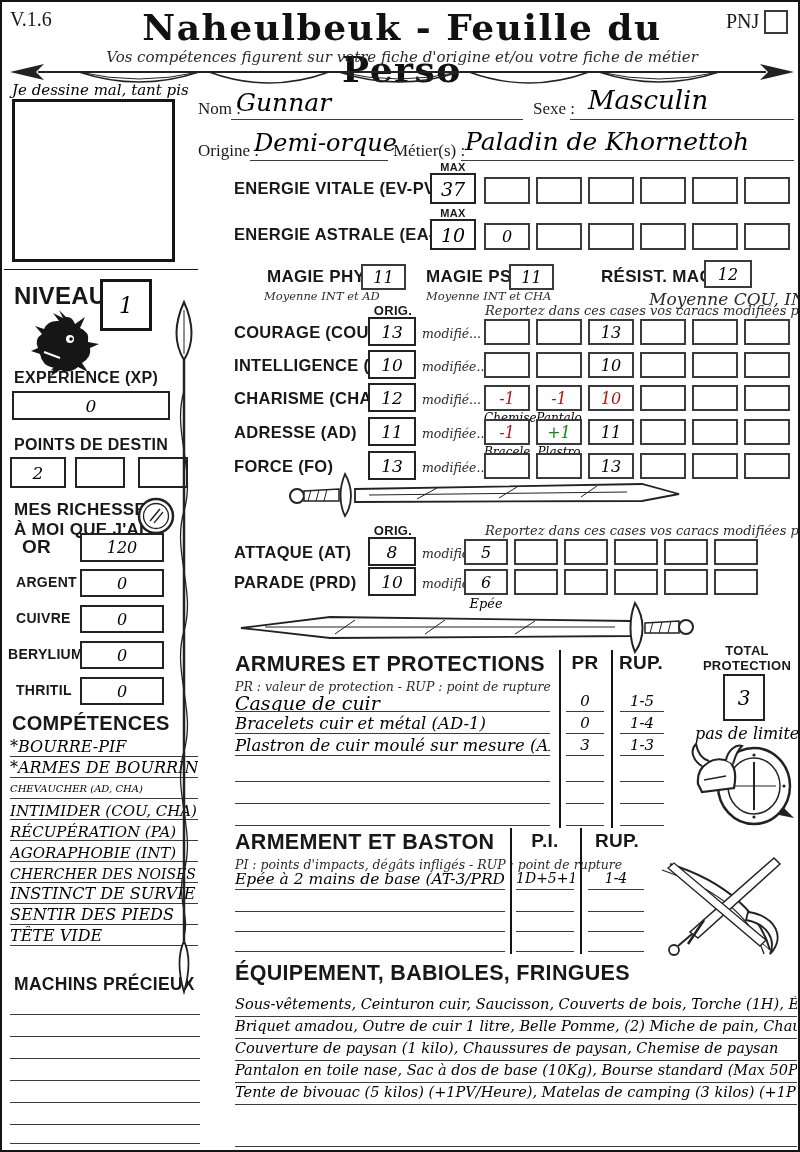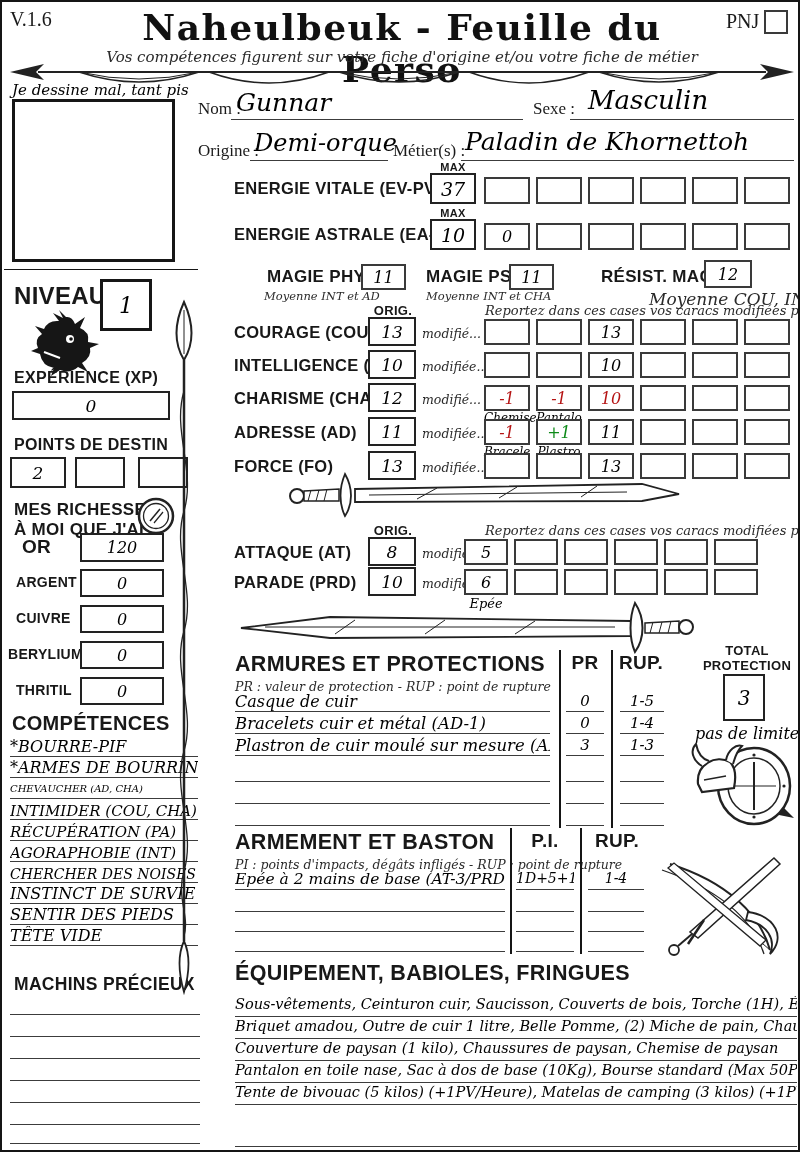--- a/index.html
+++ b/index.html
@@ -288,21 +288,21 @@
     </svg>
   </div>
 
   <div class="head" style="left:233px;top:650px;font-size:21.5px;">ARMURES ET PROTECTIONS</div>
   <div class="note" style="left:233px;top:677px;font-size:12.5px;">PR : valeur de protection - RUP : point de rupture</div>
   <div class="vline" style="left:557px;top:648px;height:178px;"></div>
   <div class="vline" style="left:609px;top:648px;height:178px;"></div>
   <div class="head ctr" style="left:557px;top:650px;width:52px;font-size:19px;text-align:center;">PR</div>
   <div class="head ctr" style="left:611px;top:650px;width:56px;font-size:19px;text-align:center;">RUP.</div>
 
-  <div class="field" style="left:233px;top:690px;width:315px;height:20px;font-size:16px;">Casque de cuir</div>
+  <div class="field" style="left:233px;top:690px;width:315px;height:20px;font-size:19px;">Casque de cuir</div>
   <div class="field ctr" style="left:564px;top:690px;width:38px;height:20px;font-size:15px;text-align:center;">0</div>
   <div class="field ctr" style="left:618px;top:690px;width:44px;height:20px;font-size:15px;text-align:center;">1-5</div>
 
   <div class="field" style="left:233px;top:712px;width:315px;height:20px;font-size:16.5px;">Bracelets cuir et métal (AD-1)</div>
   <div class="field ctr" style="left:564px;top:712px;width:38px;height:20px;font-size:15px;text-align:center;">0</div>
   <div class="field ctr" style="left:618px;top:712px;width:44px;height:20px;font-size:15px;text-align:center;">1-4</div>
 
   <div class="field" style="left:233px;top:734px;width:315px;height:20px;font-size:16.5px;">Plastron de cuir moulé sur mesure (AD+1)</div>
   <div class="field ctr" style="left:564px;top:734px;width:38px;height:20px;font-size:15px;text-align:center;">3</div>
   <div class="field ctr" style="left:618px;top:734px;width:44px;height:20px;font-size:15px;text-align:center;">1-3</div>

